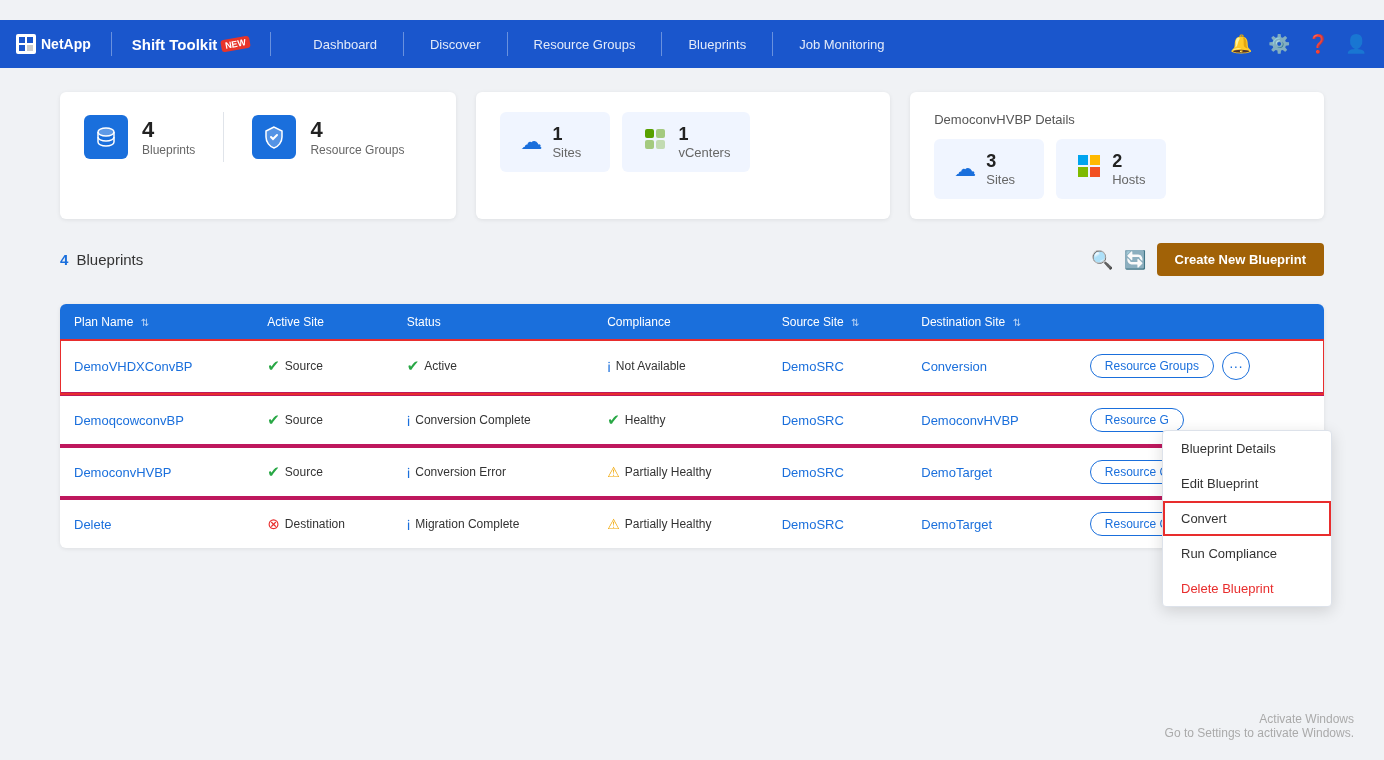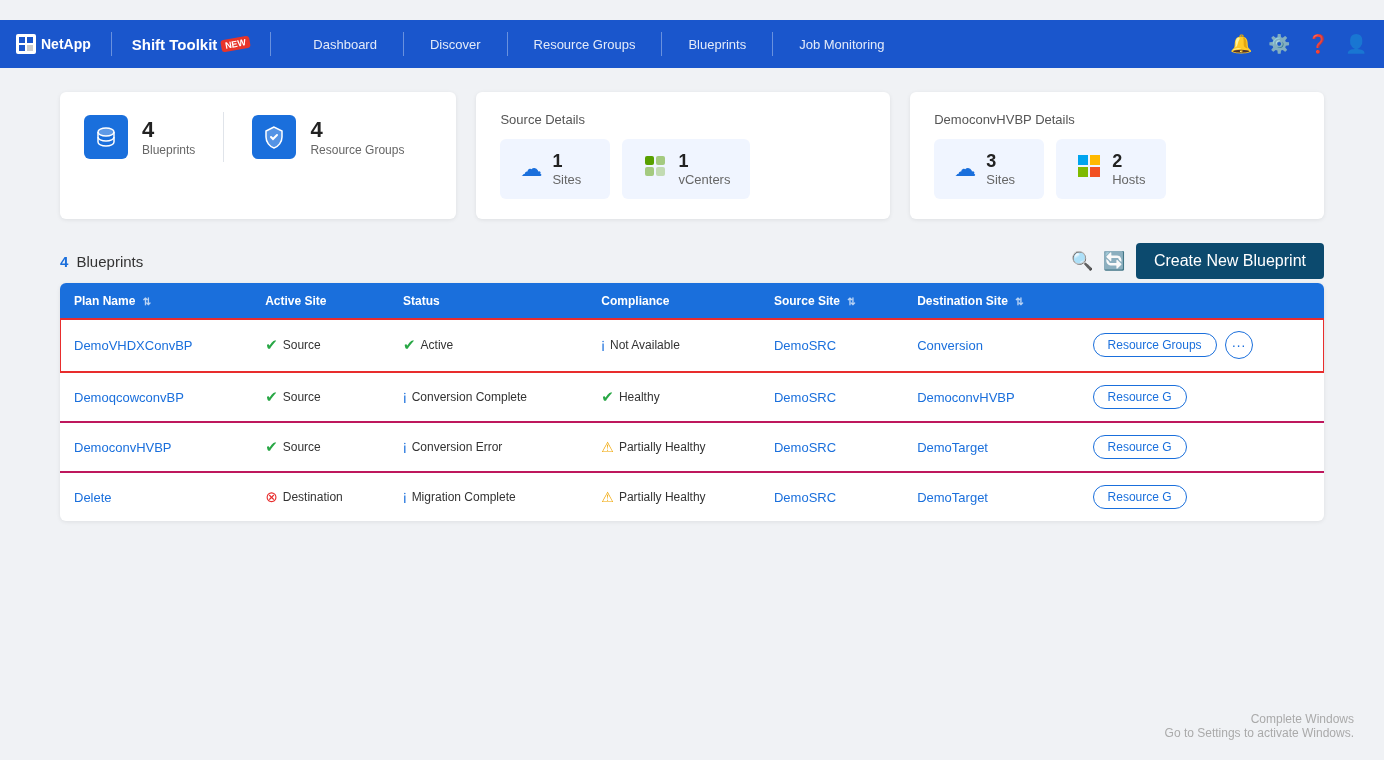--- a/index.html
+++ b/index.html
@@ -153,64 +153,64 @@
     .detail-icon.vcenter { color: #58a000; }
     .detail-icon.windows { color: #00a4ef; }
     .detail-info .dnum { font-size: 18px; font-weight: 700; color: #222; }
     .detail-info .dlabel { font-size: 13px; color: #666; }
 
     
     .section-header {
       display: flex;
       align-items: center;
       justify-content: space-between;
-      margin-bottom: 4px;
+      margin-bottom: 28px;
     }
     .section-title { font-size: 15px; color: #333; }
     .section-title .count { color: #1a6fdc; font-weight: 700; margin-right: 4px; }
     .header-actions { display: flex; align-items: center; gap: 10px; }
     .icon-btn {
       background: none;
       border: none;
       cursor: pointer;
       font-size: 18px;
       color: #555;
       display: flex;
       align-items: center;
     }
     .btn-primary {
-      background: #0c4a6e;
+      background: #a16207;
       color: #fff;
       border: none;
       border-radius: 4px;
       padding: 9px 18px;
-      font-size: 16px;
-      font-weight: 400;
+      font-size: 13px;
+      font-weight: 700;
       cursor: pointer;
     }
 
     
     .table-wrap {
       background: #fff;
       border-radius: 6px;
       box-shadow: 0 1px 4px rgba(0,0,0,0.08);
       overflow: hidden;
     }
     table { width: 100%; border-collapse: collapse; }
     thead tr { background: #1a6fdc; color: #fff; }
     thead th {
       padding: 11px 14px;
       text-align: left;
       font-size: 12px;
-      font-weight: 700;
+      font-weight: 400;
       white-space: nowrap;
       margin-top: 9px;
     }
     thead th .sort-icon { font-size: 10px; margin-left: 4px; opacity: 0.7; }
-    tbody tr { border-bottom: 2px solid #be185d; }
+    tbody tr { border-bottom: 4px solid #be185d; }
     tbody tr:last-child { border-bottom: none; }
     tbody tr.highlighted { outline: 2px solid #e82d2d; outline-offset: -1px; }
     tbody td { padding: 12px 14px; font-size: 13px; vertical-align: middle; }
     .link-text { color: #1a6fdc; cursor: pointer; text-decoration: none; }
 
     .status-badge {
       display: inline-flex;
       align-items: center;
       gap: 5px;
       font-size: 12px;
@@ -356,21 +356,20 @@
           </div>
           <div class="count-info">
             <div class="num">4</div>
             <div class="label">Resource Groups</div>
           </div>
         </div>
       </div>
     </div>
 
     <div class="card source-dest-card">
-      <div class="card-title">Source Details</div>
       <div class="detail-items">
         <div class="detail-item">
           <div class="detail-icon cloud">☁</div>
           <div class="detail-info">
             <div class="dnum">1</div>
             <div class="dlabel">Sites</div>
           </div>
         </div>
         <div class="detail-item">
           <div class="detail-icon vcenter">
@@ -556,19 +555,26 @@
         <div class="actions-cell">
           <button class="btn-outline-sm">Resource G</button>
 
         </div>
       </td>
     </tr>
         </tbody>
     </table>
   </div>
 
+  <div class="dropdown-menu" id="dropdown-menu">
+  <div class="dropdown-item">Blueprint Details</div>
+      <div class="dropdown-item">Edit Blueprint</div>
+      <div class="dropdown-item highlighted-item">Convert</div>
+      <div class="dropdown-item">Run Compliance</div>
+      <div class="dropdown-item danger">Delete Blueprint</div>
+    </div>
 
 </div>
 
 <div class="windows-watermark">
-  <div>Complete Windows</div>
+  <div>Activate Windows</div>
   <div>Go to Settings to activate Windows.</div>
 </div>
 
 </body></html>

